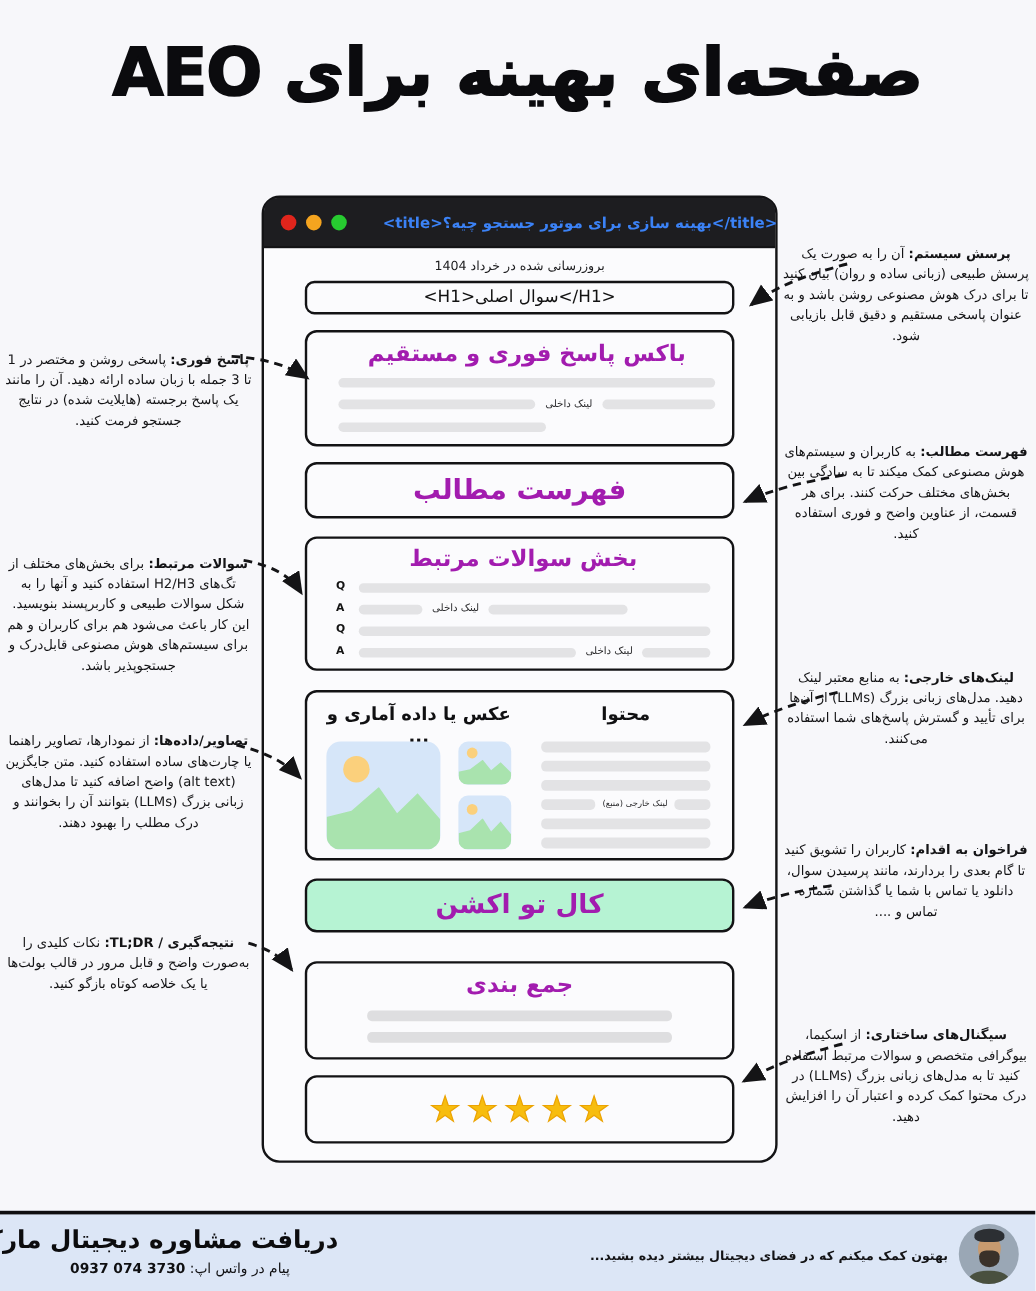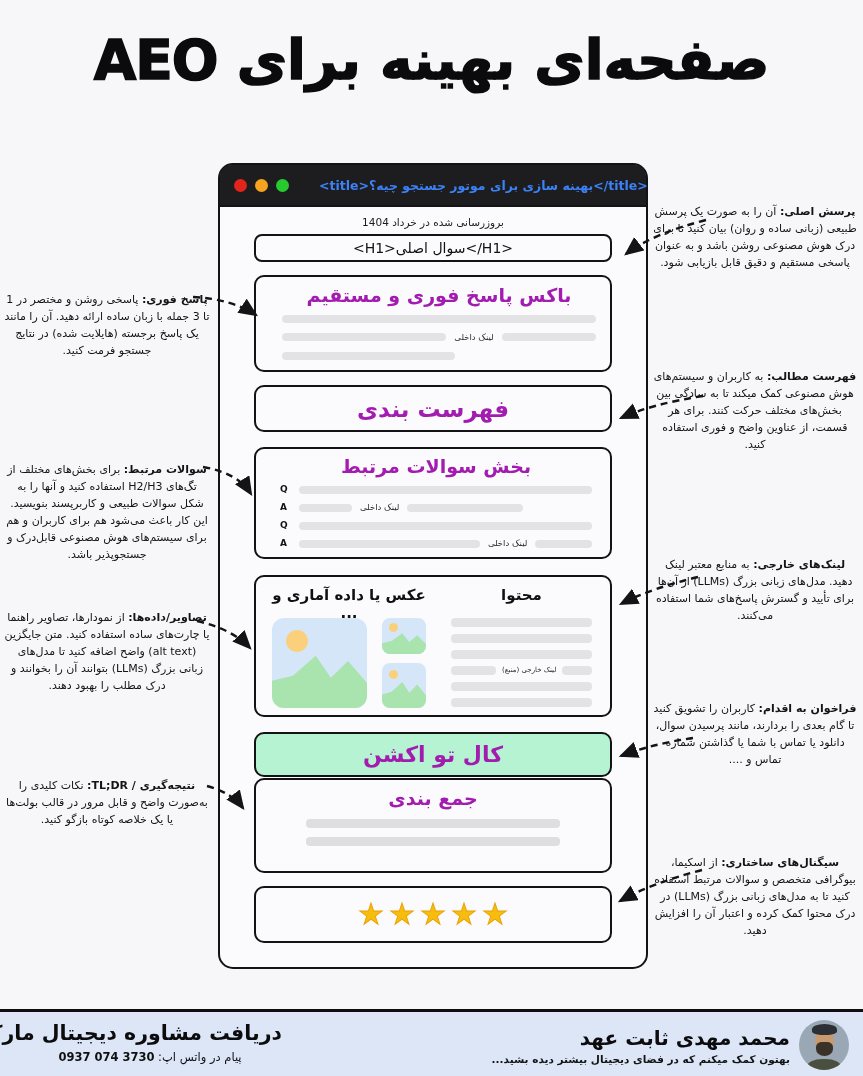--- a/index.html
+++ b/index.html
@@ -66,21 +66,21 @@
   .mount { position:absolute; bottom:0; left:0; width:100%; height:58%; background:#a9e3ae;
     clip-path:polygon(0 100%,0 48%,22% 38%,46% 0,62% 42%,80% 10%,100% 52%,100% 100%); }
   .text-rows { margin-top:8px; display:flex; flex-direction:column; gap:7px; direction:ltr; }
   .text-rows .bar { height:9px; }
   .ext-label { font-size:7px; }
 
   .cta-box { margin-top:15px; height:45px; display:flex; align-items:center; justify-content:center;
     background:#b6f3d3; }
   .cta-box .box-title { font-size:22px; }
 
-  .summary-box { margin-top:1px; height:95px; padding:7px 50px 0 50px; }
+  .summary-box { margin-top:24px; height:82px; padding:7px 50px 0 50px; }
   .summary-box .box-title { font-size:19px; }
   .sum-rows { margin-top:10px; display:flex; flex-direction:column; gap:9px; }
   .sum-rows .bar { height:9px; background:#dedee0; }
 
   .stars-box { margin-top:13px; height:57px; display:flex; align-items:center; justify-content:center; }
   .stars { font-size:29px; letter-spacing:5px; color:#f7bd0e; -webkit-text-stroke:1px #eba303;
     line-height:1; padding-left:5px; }
 
   
   .callout { position:absolute; width:206px; font-size:11px; line-height:1.55; color:#141416;
@@ -145,21 +145,21 @@
             <span class="link-label">لینک داخلی</span>
             <div class="bar" style="width:31%"></div>
           </div>
           <div class="bar-row">
               <div class="bar" style="width:55%"></div>
             </div>
         </div>
       </div>
 
       <div class="wbox toc-box">
-        <div class="box-title">فهرست بندی</div>
+        <div class="box-title">فهرست مطالب</div>
       </div>
 
       <div class="wbox faq-box">
         <div class="box-title">بخش سوالات مرتبط</div>
         <div class="qa-rows">
           <div class="qa-row">
             <span class="qa-letter">Q</span>
             <div class="bar" style="flex:1"></div>
           </div>
           <div class="qa-row">
@@ -233,21 +233,21 @@
       </div>
 
       <div class="wbox stars-box">
         <div class="stars">★★★★★</div>
       </div>
 
     </div>
   </div>
 
   <p class="callout co-r" style="top:203px;">
-    <b>پرسش اصلی:</b>
+    <b>پرسش سیستم:</b>
     <span>آن را به صورت یک پرسش طبیعی (زبانی ساده و روان) بیان کنید تا برای درک هوش مصنوعی روشن باشد و به عنوان پاسخی مستقیم و دقیق قابل بازیابی شود.</span>
   </p>
   <p class="callout co-r" style="top:368px;">
     <b>فهرست مطالب:</b>
     <span>به کاربران و سیستم‌های هوش مصنوعی کمک میکند تا به سادگی بین بخش‌های مختلف حرکت کنند. برای هر قسمت، از عناوین واضح و فوری استفاده کنید.</span>
   </p>
   <p class="callout co-r" style="top:556px;">
     <b>لینک‌های خارجی:</b>
     <span>به منابع معتبر لینک دهید. مدل‌های زبانی بزرگ (LLMs) از آن‌ها برای تأیید و گسترش پاسخ‌های شما استفاده می‌کنند.</span>
   </p>
@@ -299,21 +299,20 @@
   <div class="footer">
     <div class="footer-left">
       <div class="consult">دریافت مشاوره دیجیتال مارکتینگ:</div>
       <div class="whatsapp">
         <span>پیام در واتس اپ:</span>
         <span class="phone">0937 074 3730</span>
       </div>
     </div>
     <div class="footer-right">
       <div class="footer-texts">
-        <div class="person-name">محمد مهدی ثابت عهد</div>
         <div class="tagline">بهتون کمک میکنم که در فضای دیجیتال بیشتر دیده بشید...</div>
       </div>
       <div class="avatar">
         <span class="torso"></span>
           <span class="head"></span>
           <span class="beard"></span>
           <span class="cap"></span>
       </div>
     </div>
   </div>

